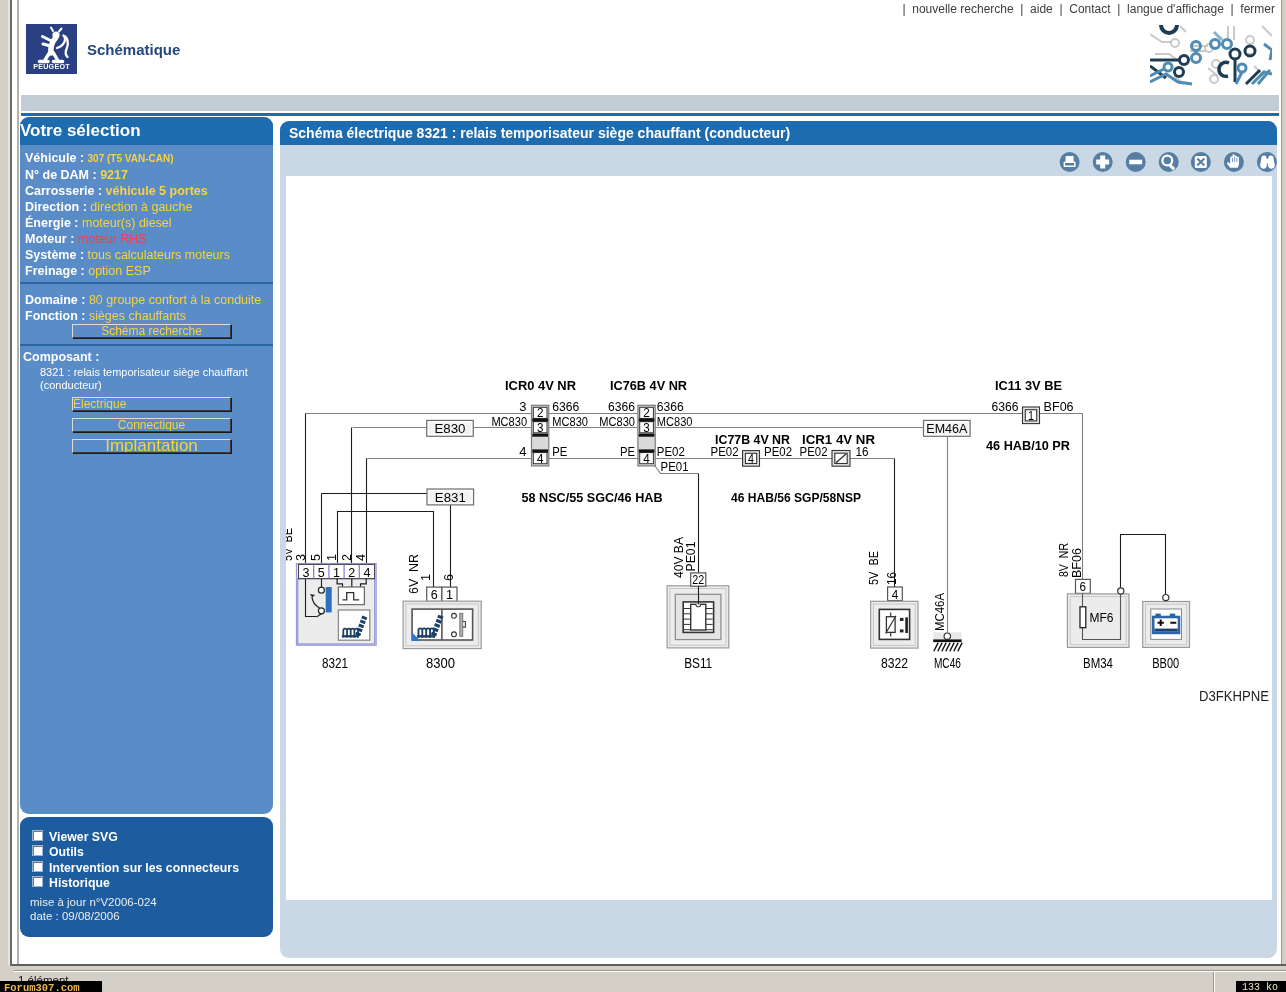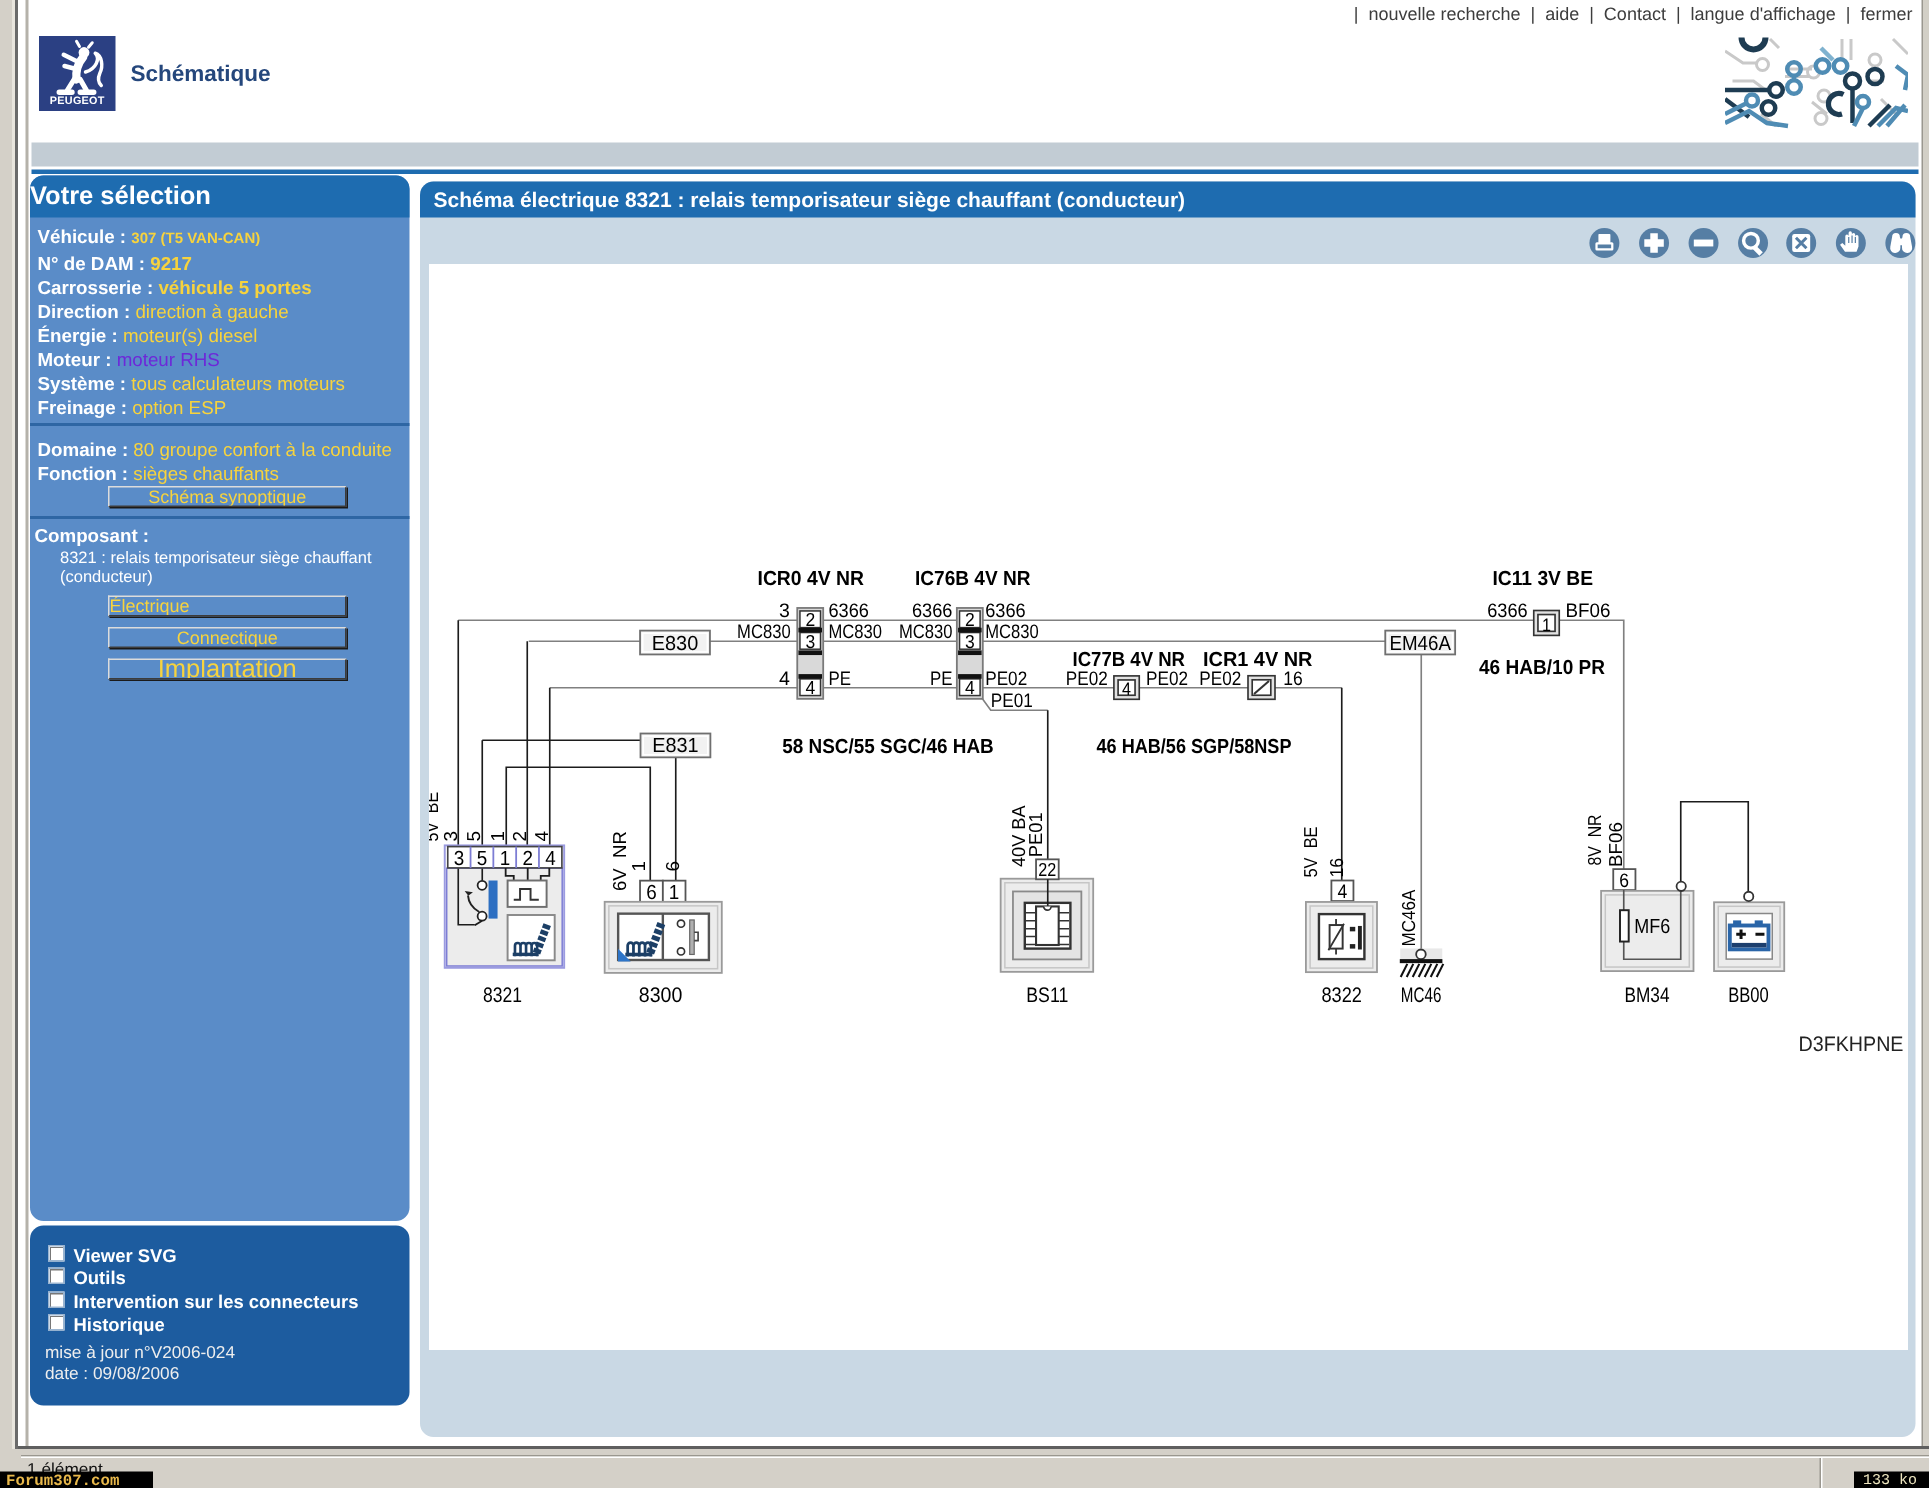--- a/index.html
+++ b/index.html
@@ -76,30 +76,30 @@
 
 <div class="abs" style="left:20px;top:117px;width:253px;height:697px;background:#5a8cc8;border-radius:9px"></div>
 <div class="abs" style="left:20px;top:117px;width:253px;height:28px;background:#1e6cb0;border-radius:9px 9px 0 0"></div>
 <div class="abs" style="left:20px;top:121px;width:253px;font-size:17px;font-weight:bold;color:#fff">Votre sélection</div>
 <div class="abs" style="left:25px;top:150px;width:244px;font-size:12.5px;font-weight:bold;color:#fff;line-height:16px;white-space:nowrap">
 <div>Véhicule : <span style="color:#f7d33d;font-size:10px">307 (T5 VAN-CAN)</span></div>
 <div>N° de DAM : <span style="color:#f7d33d;font-weight:bold">9217</span></div>
 <div>Carrosserie : <span style="color:#f7d33d;font-weight:bold">véhicule 5 portes</span></div>
 <div>Direction : <span style="color:#f7d33d;font-weight:normal">direction à gauche</span></div>
 <div>Énergie : <span style="color:#f7d33d;font-weight:normal">moteur(s) diesel</span></div>
-<div>Moteur : <span style="color:#6d28d9;font-weight:normal">moteur RHS</span></div>
+<div>Moteur : <span style="color:#ef4444;font-weight:normal">moteur RHS</span></div>
 <div>Système : <span style="color:#f7d33d;font-weight:normal">tous calculateurs moteurs</span></div>
 <div>Freinage : <span style="color:#f7d33d;font-weight:normal">option ESP</span></div>
 </div>
 <div class="abs" style="left:20px;top:282px;width:253px;height:2px;background:#2e66a4"></div>
 <div class="abs" style="left:25px;top:292px;width:244px;font-size:12.5px;font-weight:bold;color:#fff;line-height:16px;white-space:nowrap">
 <div>Domaine : <span style="color:#f7d33d;font-weight:normal">80 groupe confort à la conduite</span></div>
 <div>Fonction : <span style="color:#f7d33d;font-weight:normal">sièges chauffants</span></div>
 </div>
-<div class="abs" style="left:72px;top:324px;width:157px;height:12px;background:#5a8cc8;border:1px solid;border-color:#dcdcdc #3c3c3c #3c3c3c #dcdcdc;box-shadow:1px 1px 0 #1a1a1a;text-align:center;font-size:12px;color:#f7d33d;line-height:12px;overflow:hidden">Schéma synoptique</div>
+<div class="abs" style="left:72px;top:324px;width:157px;height:12px;background:#5a8cc8;border:1px solid;border-color:#dcdcdc #3c3c3c #3c3c3c #dcdcdc;box-shadow:1px 1px 0 #1a1a1a;text-align:center;font-size:12px;color:#f7d33d;line-height:12px;overflow:hidden">Schéma recherche</div>
 <div class="abs" style="left:20px;top:344px;width:253px;height:2px;background:#2e66a4"></div>
 <div class="abs" style="left:23px;top:350px;font-size:12.5px;font-weight:bold;color:#fff">Composant :</div>
 <div class="abs" style="left:40px;top:366px;width:220px;font-size:11px;color:#fff;line-height:13px">8321 : relais temporisateur siège chauffant<br>(conducteur)</div>
 <div class="abs" style="left:72px;top:397px;width:157px;height:12px;background:#5a8cc8;border:1px solid;border-color:#dcdcdc #3c3c3c #3c3c3c #dcdcdc;box-shadow:1px 1px 0 #1a1a1a;text-align:left;font-size:12px;color:#f7d33d;line-height:12px;overflow:hidden">Électrique</div>
 <div class="abs" style="left:72px;top:418px;width:157px;height:12px;background:#5a8cc8;border:1px solid;border-color:#dcdcdc #3c3c3c #3c3c3c #dcdcdc;box-shadow:1px 1px 0 #1a1a1a;text-align:center;font-size:12px;color:#f7d33d;line-height:12px;overflow:hidden">Connectique</div>
 <div class="abs" style="left:72px;top:439px;width:157px;height:12px;background:#5a8cc8;border:1px solid;border-color:#dcdcdc #3c3c3c #3c3c3c #dcdcdc;box-shadow:1px 1px 0 #1a1a1a;text-align:center;font-size:17px;color:#f7d33d;line-height:12px;overflow:hidden">Implantation</div>
 
 <div class="abs" style="left:20px;top:817px;width:253px;height:120px;background:#1d5c9f;border-radius:9px"></div>
 <div class="abs" style="left:32px;top:830px;width:230px;font-size:12.3px;font-weight:bold;color:#fff;line-height:15.3px;white-space:nowrap">
 <div><span style="display:inline-block;width:9px;height:9px;background:#fff;border:1px solid #9ab4d0;box-shadow:inset 1px 1px 0 #777;margin-right:6px"></span>Viewer SVG</div>

